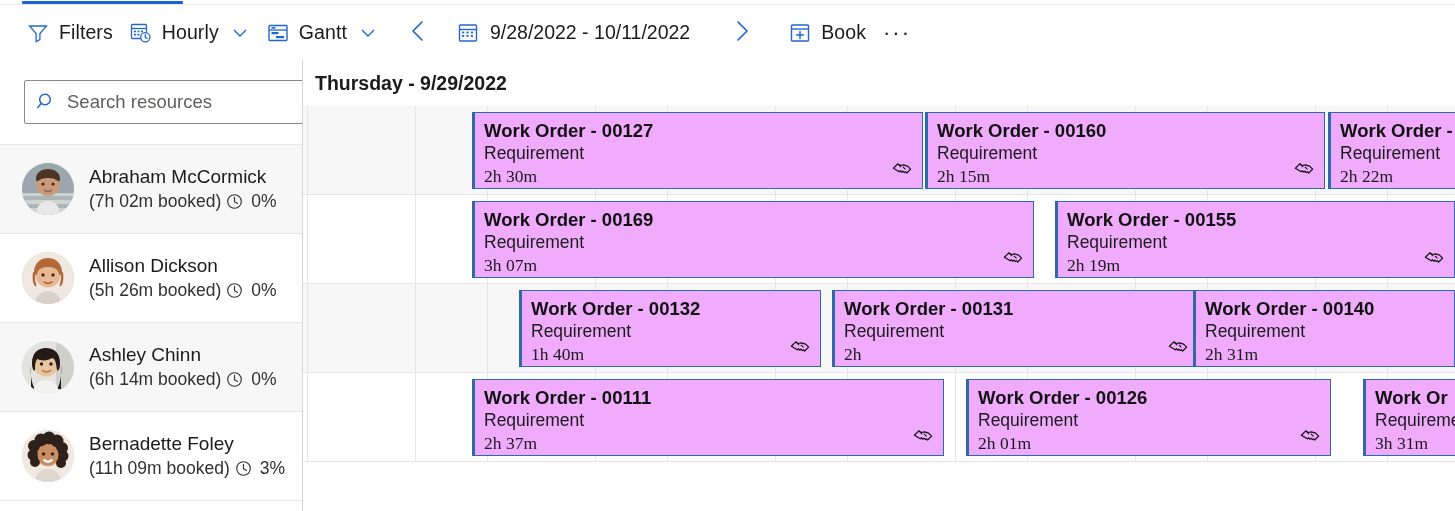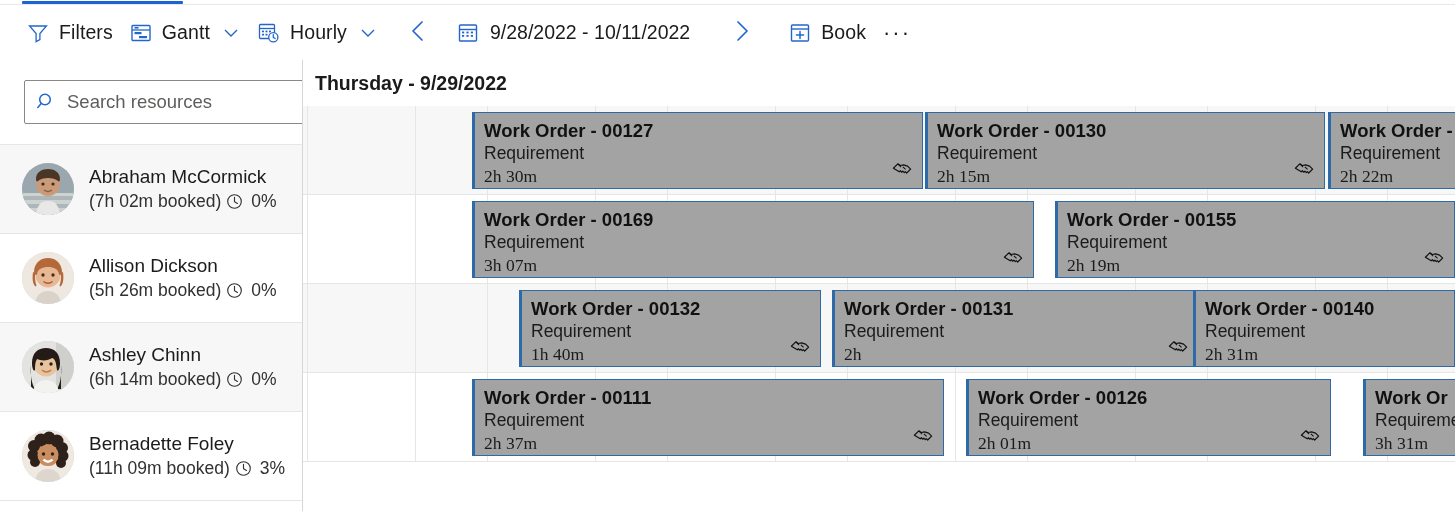--- a/index.html
+++ b/index.html
@@ -64,21 +64,21 @@
           font-size:19.5px;font-weight:bold;color:#1b1b1b;background:#ffffff;}
   .hourhdr{position:relative;height:38px;background:#ffffff;border-bottom:1px solid #e1e1e1;}
   .hourlbl{position:absolute;top:6px;font-size:18.5px;color:#1b1b1b;white-space:nowrap;}
 
   .grid{position:relative;height:367px;}
   .gridrow{position:relative;height:89px;box-sizing:border-box;border-bottom:1px solid #e6e6e6;background:#ffffff;}
   .gridrow.alt{background:#f7f7f7;}
   .vline{position:absolute;top:0;bottom:0;width:1px;background:#e6e6e6;}
 
   .booking{position:absolute;top:6px;height:77px;box-sizing:border-box;
-           background:#a3a3a3;border:1px solid #2e6aa8;border-left:3px solid #2e6aa8;
+           background:#f0abfc;border:1px solid #2e6aa8;border-left:3px solid #2e6aa8;
            padding:6px 8px 0 9px;overflow:hidden;cursor:pointer;}
   .booking .bt{font-size:18.5px;font-weight:bold;color:#111;line-height:23px;white-space:nowrap;}
   .booking .bs{font-size:17.5px;color:#1b1b1b;line-height:23px;white-space:nowrap;}
   .booking .bd{font-size:17.5px;color:#1b1b1b;line-height:23px;white-space:nowrap;font-family:Liberation Serif, serif;}
   .booking .hand{position:absolute;right:9px;bottom:8px;width:22px;height:22px;}
 </style>
 </head>
 <body>
 
 <div class="app">
@@ -90,57 +90,57 @@
 
   <div class="cmdbar">
 
     <div class="cmd">
       <span class="ico">
         <svg width="24" height="24" viewBox="0 0 24 24">
             <path d="M3.5 5h17l-6.6 7.6v6.1l-3.8 2v-8.1z" fill="none" stroke="#2266cc" stroke-width="1.3"></path>
           </svg>
       </span>
       <span class="lbl">Filters</span>
-    </div>
-
-    <div class="cmd">
-      <span class="ico">
-        <svg width="24" height="24" viewBox="0 0 24 24">
-          <rect x="3" y="4.5" width="18" height="15" rx="1" fill="none" stroke="#2266cc" stroke-width="1.4"></rect>
-          <path d="M3 9h18" stroke="#2266cc" stroke-width="1.3"></path>
-          <rect x="5.5" y="11" width="7" height="2.2" fill="#2266cc"></rect>
-          <rect x="10" y="15" width="8" height="2.2" fill="#2266cc"></rect>
-          <rect x="5.5" y="6" width="4" height="1.6" fill="#2266cc"></rect>
-        </svg>
-      </span>
-      <span class="lbl">Gantt</span>
-      <span class="chev">
-        <svg width="20" height="20" viewBox="0 0 20 20">
-            <path d="M4 7l6 6 6-6" fill="none" stroke="#2266cc" stroke-width="1.4"></path>
-          </svg>
-      </span>
     </div>
 
     <div class="cmd">
       <span class="ico">
         <svg width="24" height="24" viewBox="0 0 24 24">
           <rect x="2.5" y="3.5" width="15" height="14" rx="1" fill="none" stroke="#2266cc" stroke-width="1.3"></rect>
           <path d="M2.5 7.5h15" stroke="#2266cc" stroke-width="1.3"></path>
           <g fill="#2266cc">
               <rect x="5" y="9.6" width="2" height="1.7"></rect>
               <rect x="8.5" y="9.6" width="2" height="1.7"></rect>
               <rect x="12" y="9.6" width="2" height="1.7"></rect>
               <rect x="5" y="12.8" width="2" height="1.7"></rect>
               <rect x="8.5" y="12.8" width="2" height="1.7"></rect>
             </g>
           <circle cx="16.3" cy="16.2" r="4.6" fill="#fff" stroke="#2266cc" stroke-width="1.3"></circle>
           <path d="M16.3 13.6v2.7l1.9 1.2" stroke="#2266cc" stroke-width="1.3" fill="none" stroke-linecap="round"></path>
         </svg>
       </span>
       <span class="lbl">Hourly</span>
+      <span class="chev">
+        <svg width="20" height="20" viewBox="0 0 20 20">
+            <path d="M4 7l6 6 6-6" fill="none" stroke="#2266cc" stroke-width="1.4"></path>
+          </svg>
+      </span>
+    </div>
+
+    <div class="cmd">
+      <span class="ico">
+        <svg width="24" height="24" viewBox="0 0 24 24">
+          <rect x="3" y="4.5" width="18" height="15" rx="1" fill="none" stroke="#2266cc" stroke-width="1.4"></rect>
+          <path d="M3 9h18" stroke="#2266cc" stroke-width="1.3"></path>
+          <rect x="5.5" y="11" width="7" height="2.2" fill="#2266cc"></rect>
+          <rect x="10" y="15" width="8" height="2.2" fill="#2266cc"></rect>
+          <rect x="5.5" y="6" width="4" height="1.6" fill="#2266cc"></rect>
+        </svg>
+      </span>
+      <span class="lbl">Gantt</span>
       <span class="chev">
         <svg width="20" height="20" viewBox="0 0 20 20">
             <path d="M4 7l6 6 6-6" fill="none" stroke="#2266cc" stroke-width="1.4"></path>
           </svg>
       </span>
     </div>
 
     <div class="gap"></div>
 
     <div class="navbtn">
@@ -363,21 +363,21 @@
             <div class="bd">2h 30m</div>
             <span class="hand">
               <svg width="22" height="22" viewBox="0 0 24 24">
                   <path d="M2.6 11.2l4.8-4.8 2.7 1.8 3.6-.7 4.4 1.3 3.3 3.3-4.3 4.3-1.5-1.5-1.1 1.1-1.6-1.6-1.1 1.1-1.6-1.6-1.2 1.2z" fill="none" stroke="#111" stroke-width="1.3" stroke-linejoin="round"></path>
                   <path d="M7.4 6.4l3.6 3.6M13 9.6l2.9 2.9" stroke="#111" stroke-width="1.1" fill="none"></path>
                 </svg>
             </span>
           </div>
 
           <div class="booking" style="left:622px;width:400px">
-            <div class="bt">Work Order - 00130</div>
+            <div class="bt">Work Order - 00160</div>
             <div class="bs">Requirement</div>
             <div class="bd">2h 15m</div>
             <span class="hand">
               <svg width="22" height="22" viewBox="0 0 24 24">
                   <path d="M2.6 11.2l4.8-4.8 2.7 1.8 3.6-.7 4.4 1.3 3.3 3.3-4.3 4.3-1.5-1.5-1.1 1.1-1.6-1.6-1.1 1.1-1.6-1.6-1.2 1.2z" fill="none" stroke="#111" stroke-width="1.3" stroke-linejoin="round"></path>
                   <path d="M7.4 6.4l3.6 3.6M13 9.6l2.9 2.9" stroke="#111" stroke-width="1.1" fill="none"></path>
                 </svg>
             </span>
           </div>
 

